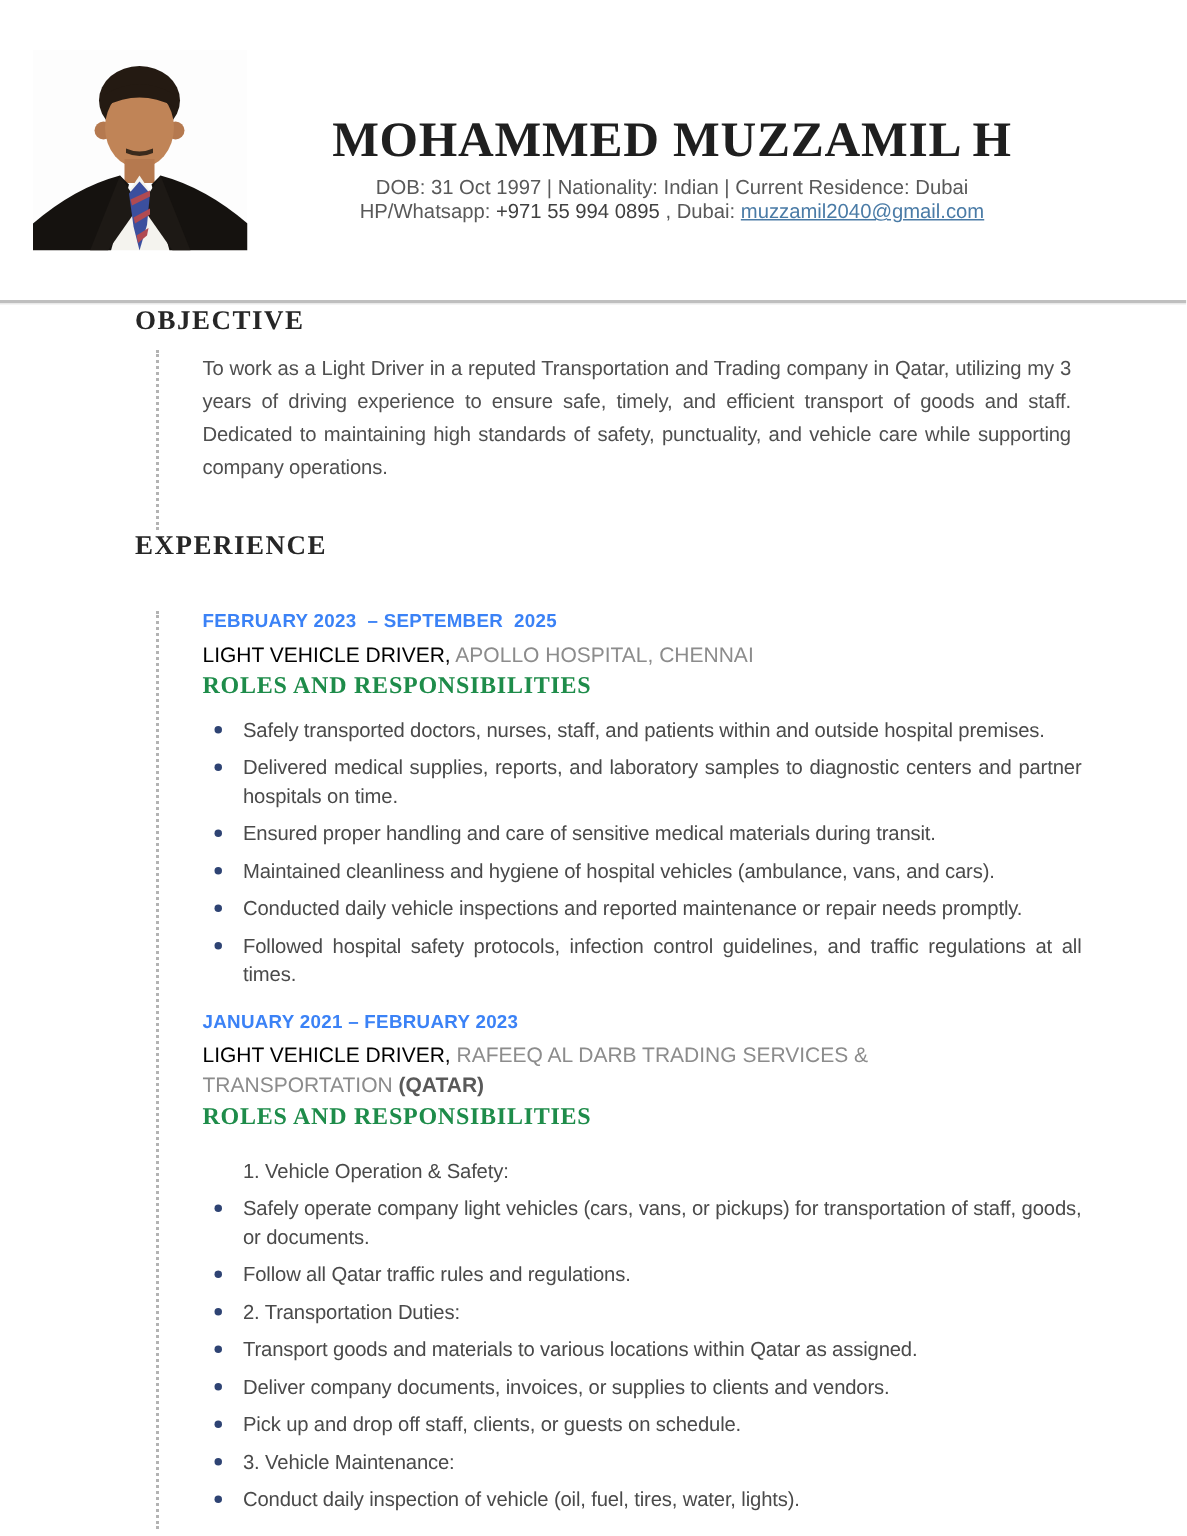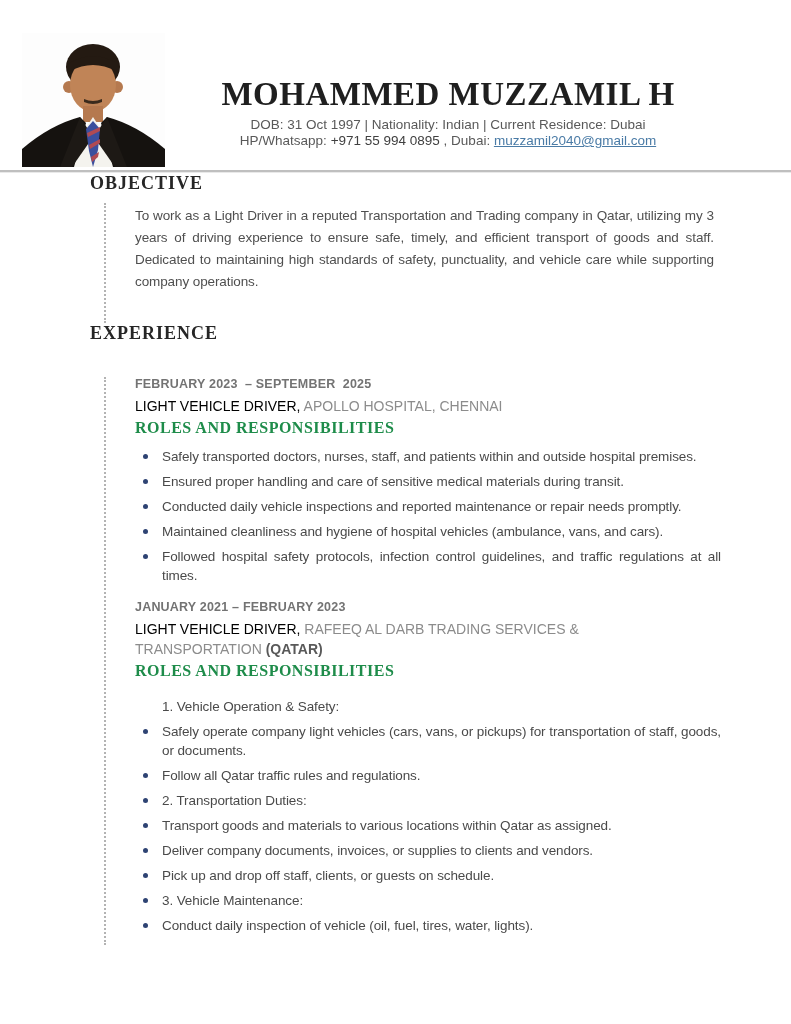--- a/index.html
+++ b/index.html
@@ -1,21 +1,21 @@
 <!DOCTYPE html>
 <html><head>
 <meta charset="utf-8">
 <style>
   html,body { margin:0; padding:0; background:#fff; }
   .page {
     width:791px; height:1024px; background:#ffffff; position:relative; overflow:hidden;
     font-family:"Liberation Sans", sans-serif;
   }
   
-  .header { position:relative; height:173px;padding-left:25px; }
+  .header { position:relative; height:203px;padding-left:25px; }
   .header::after {
     content:""; position:absolute; left:0; right:0; bottom:0;
     border-top:2px solid #bfbfbf; border-bottom:1px solid #e9e9e9;
   }
   .photo { position:absolute; left:22px; top:33px; width:143px; height:134px; }
   .photo svg { display:block; }
   .header-text { position:absolute; left:168px; top:76px; width:560px; text-align:center; }
   h1.name {
     font-family:"Liberation Serif", serif; font-weight:bold; font-size:33px;
     color:#1f1f1f; margin:0 0 4px 0; letter-spacing:0.5px; white-space:nowrap;
@@ -38,21 +38,21 @@
   }
   .obj { margin-top:9px; margin-right:77px; padding-top:2px; padding-bottom:30px; }
   .objective-text {
     font-size:13.5px; color:#4f4f4f; line-height:22px; text-align:justify;
     margin:0; letter-spacing:-0.1px;
   }
   .exp { margin-top:33px; margin-right:70px; padding-bottom:4px; }
 
   
   .dates {
-    font-size:12.5px; font-weight:bold; color:#737373; margin:0 0 5px 0;
+    font-size:12.5px; font-weight:bold; color:#3b82f6; margin:0 0 5px 0;
     white-space:pre-wrap; letter-spacing:0.2px;
   }
   .job-title { font-size:14px; margin:0 0 3px 0; line-height:20px; }
   .jt-blue { color:#000000; font-weight:normal; }
   .company { color:#8c8c8c; }
   .company-bold { color:#595959; font-weight:bold; }
   h3.roles {
     font-family:"Liberation Serif", serif; font-size:16px; font-weight:bold;
     color:#1e8c4a; letter-spacing:0.5px; margin:2px 0 10px 0;
   }
@@ -121,23 +121,24 @@
 
     <h2 class="section mt-exp">EXPERIENCE</h2>
     <div class="block exp">
 
       <section>
         <p class="dates">FEBRUARY 2023  – SEPTEMBER  2025</p>
         <p class="job-title"><span class="jt-blue">LIGHT VEHICLE DRIVER,</span><span class="company"> APOLLO HOSPITAL, CHENNAI</span></p>
         <h3 class="roles">ROLES AND RESPONSIBILITIES</h3>
         <ul class="resp">
             <li>Safely transported doctors, nurses, staff, and patients within and outside hospital premises.</li>
+            <li>Delivered medical supplies, reports, and laboratory samples to diagnostic centers and partner hospitals on time.</li>
             <li>Ensured proper handling and care of sensitive medical materials during transit.</li>
+            <li>Maintained cleanliness and hygiene of hospital vehicles (ambulance, vans, and cars).</li>
             <li>Conducted daily vehicle inspections and reported maintenance or repair needs promptly.</li>
-            <li>Maintained cleanliness and hygiene of hospital vehicles (ambulance, vans, and cars).</li>
             <li>Followed hospital safety protocols, infection control guidelines, and traffic regulations at all times.</li>
           </ul>
       </section>
 
       <section class="job2">
         <p class="dates">JANUARY 2021 – FEBRUARY 2023</p>
         <p class="job-title"><span class="jt-blue">LIGHT VEHICLE DRIVER,</span><span class="company"> RAFEEQ AL DARB TRADING SERVICES &amp;</span><br><span class="company">TRANSPORTATION </span><span class="company-bold">(QATAR)</span></p>
         <h3 class="roles">ROLES AND RESPONSIBILITIES</h3>
         <ul class="resp gap-top">
             <li class="no-bullet">1. Vehicle Operation &amp; Safety:</li>

